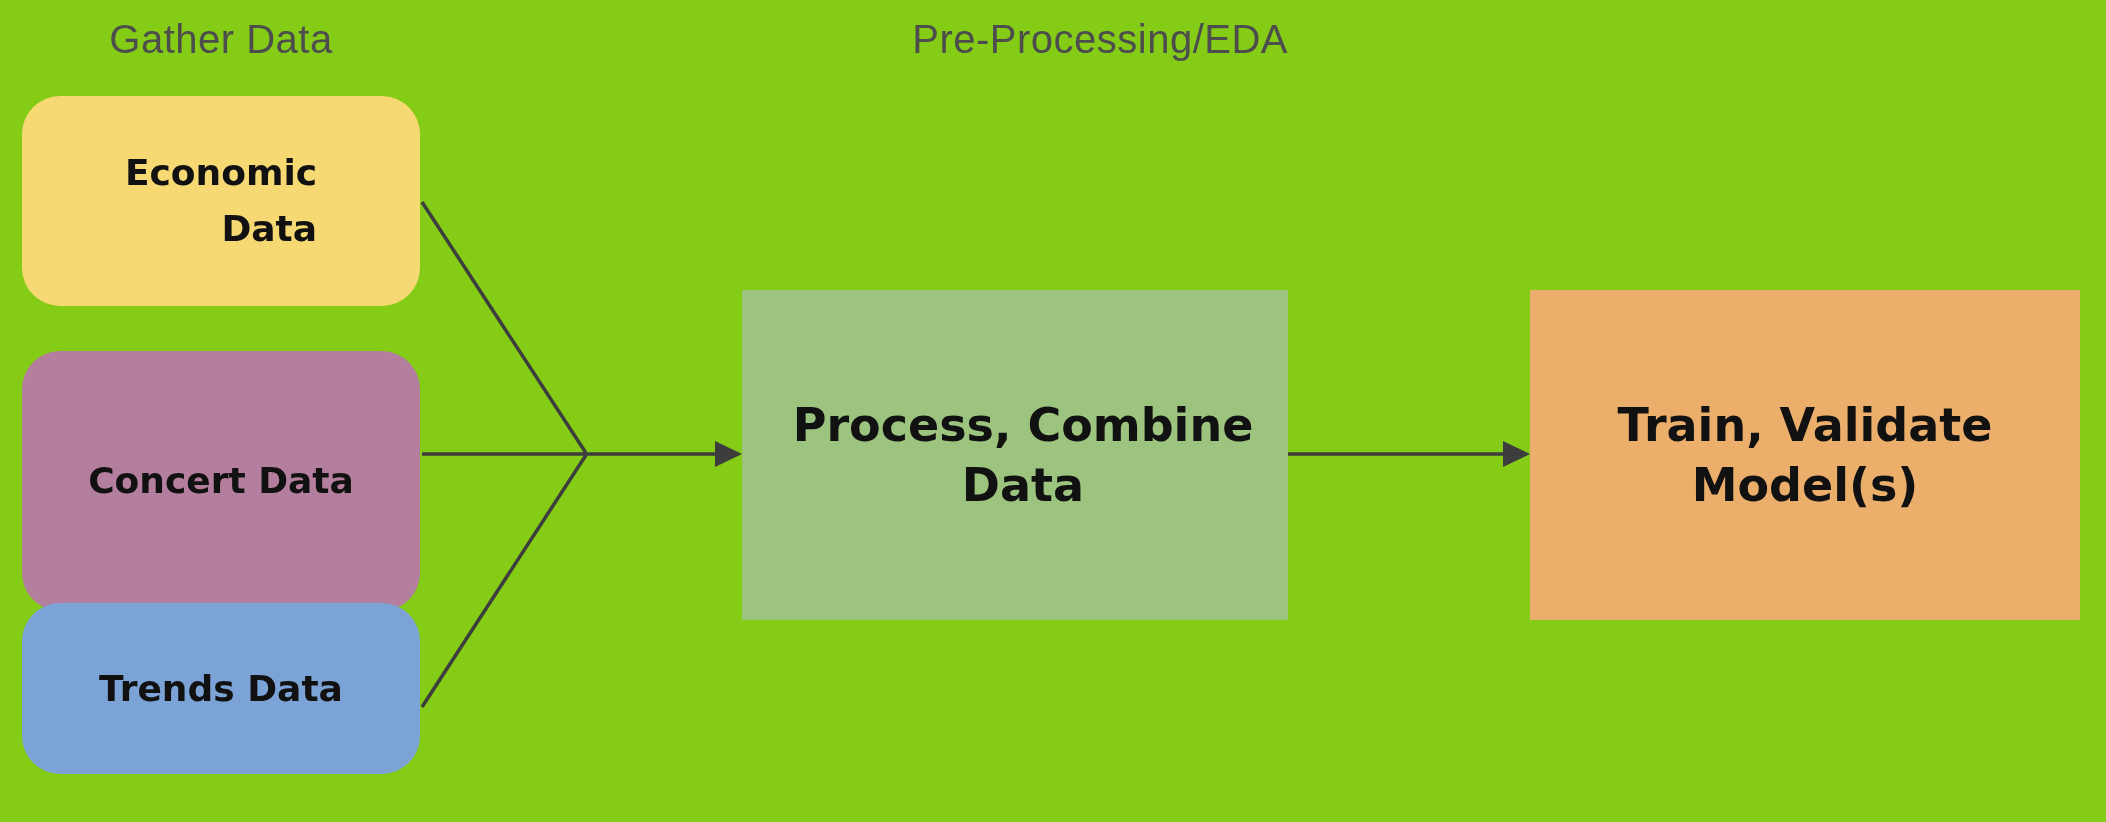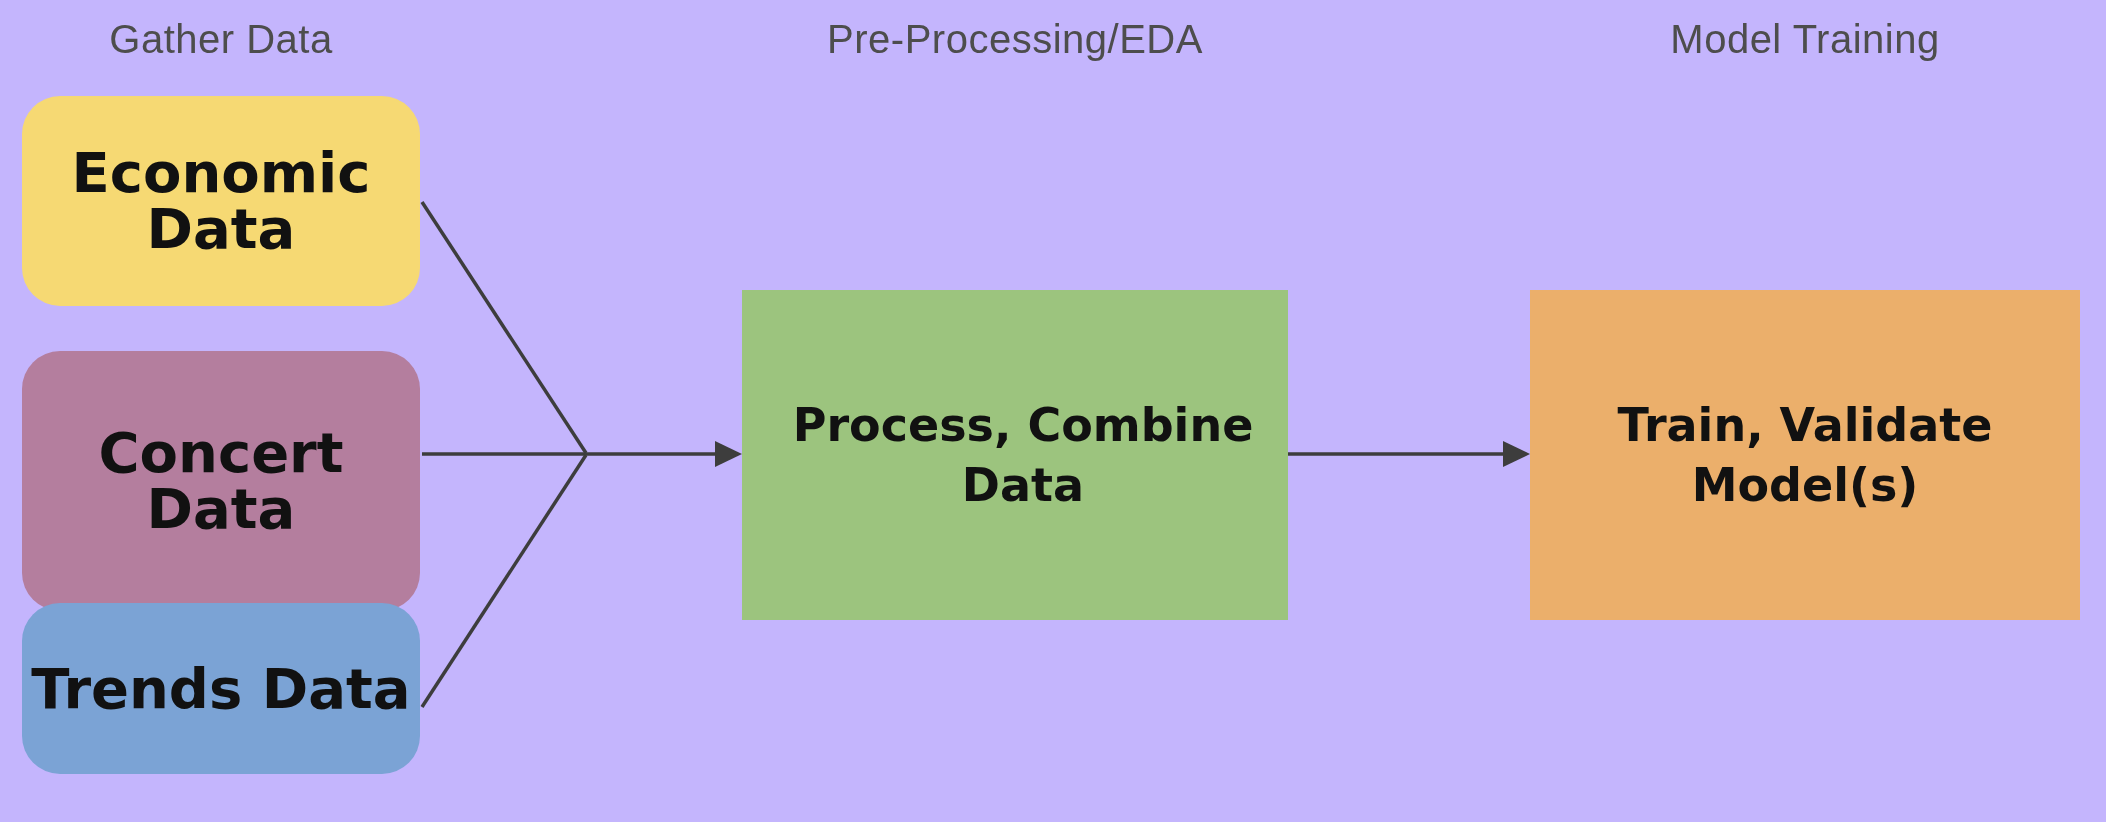--- a/index.html
+++ b/index.html
@@ -1,21 +1,21 @@
 <!DOCTYPE html>
 <html><head>
 <meta charset="utf-8">
 <style>
   * { margin: 0; padding: 0; box-sizing: border-box; }
   html, body { background: #ffffff; }
   .canvas {
     position: relative;
     width: 2106px;
     height: 822px;
-    background: #c4b5fd;
+    background: #84cc16;
     font-family: "DejaVu Sans", sans-serif;
     overflow: hidden;
   }
   .arrows {
     position: absolute;
     left: 0; top: 0;
     width: 2106px; height: 822px;
     pointer-events: none;
   }
   .col-header {
@@ -24,41 +24,41 @@
     text-align: center;
     font-family: "Liberation Sans", sans-serif;
     font-size: 40px;
     font-weight: 400;
     line-height: 46px;
     letter-spacing: 0.5px;
     color: #4d4d4d;
     white-space: nowrap;
   }
   .h-gather   { left: 22px;   width: 398px; }
-  .h-pre      { left: 742px;  width: 546px; }
+  .h-pre      { left: 742px;  width: 546px; text-align: right; }
   .h-train    { left: 1530px; width: 550px; }
   .node {
     position: absolute;
     display: flex;
     align-items: center;
     justify-content: center;
     text-align: center;
   }
   .node-label {
     font-weight: 700;
     color: #111111;
     white-space: pre-line;
     text-align: center;
   }
   .src {
     left: 22px;
     width: 398px;
     border-radius: 38px;
   }
-  .src .node-label { font-size: 56px; line-height: 56px; }
+  .src .node-label { font-size: 36px; line-height: 56px; text-align: right; }
   .n-economic { top: 96px;  height: 210px; }
   .n-concert  { top: 351px; height: 260px; }
   .n-trends   { top: 603px; height: 171px; }
   .stage {
     top: 290px;
     height: 330px;
     border-radius: 0;
   }
   .stage .node-label { font-size: 46px; line-height: 60px; }
   .n-process { left: 742px;  width: 546px; padding-left: 16px; }
@@ -74,21 +74,20 @@
     <line x1="422" y1="454" x2="586" y2="454" stroke-width="3.5" stroke="#3D3D3D"></line>
     <line x1="422" y1="707" x2="586" y2="455" stroke-width="3.5" stroke="#3D3D3D"></line>
     <line x1="585" y1="454" x2="719" y2="454" stroke-width="3.5" stroke="#3D3D3D"></line>
     <polygon points="742,454 715,441 715,467" fill="#3D3D3D"></polygon>
     <line x1="1288" y1="454" x2="1507" y2="454" stroke-width="3.5" stroke="#3D3D3D"></line>
     <polygon points="1530,454 1503,441 1503,467" fill="#3D3D3D"></polygon>
   </svg>
 
   <div class="col-header h-gather" style="color: rgb(77, 77, 77);">Gather Data</div>
   <div class="col-header h-pre" style="color: rgb(77, 77, 77);">Pre-Processing/EDA</div>
-  <div class="col-header h-train" style="color: rgb(77, 77, 77);">Model Training</div>
 
   <div class="node src n-economic" style="background-color: rgb(246, 217, 115);">
     <span class="node-label" style="color: rgb(17, 17, 17);">Economic
 Data</span>
   </div>
 
   <div class="node src n-concert" style="background-color: rgb(180, 126, 158);">
     <span class="node-label" style="color: rgb(17, 17, 17);">Concert Data</span>
   </div>
 

